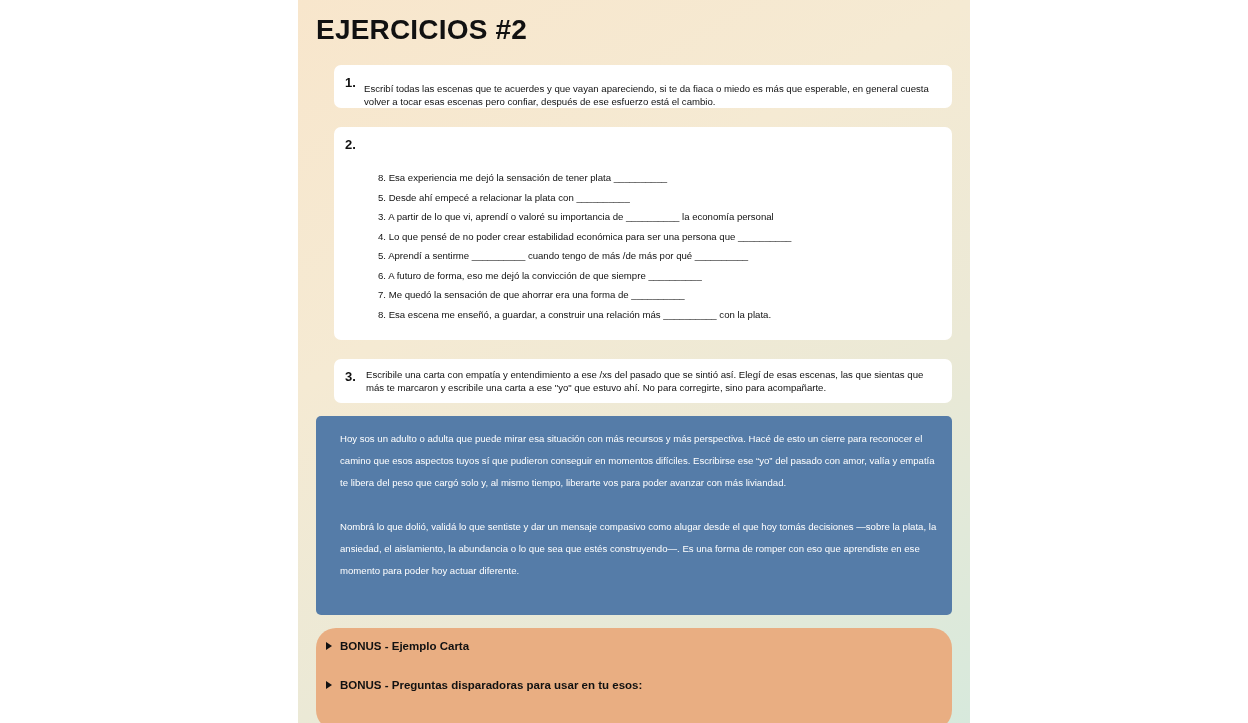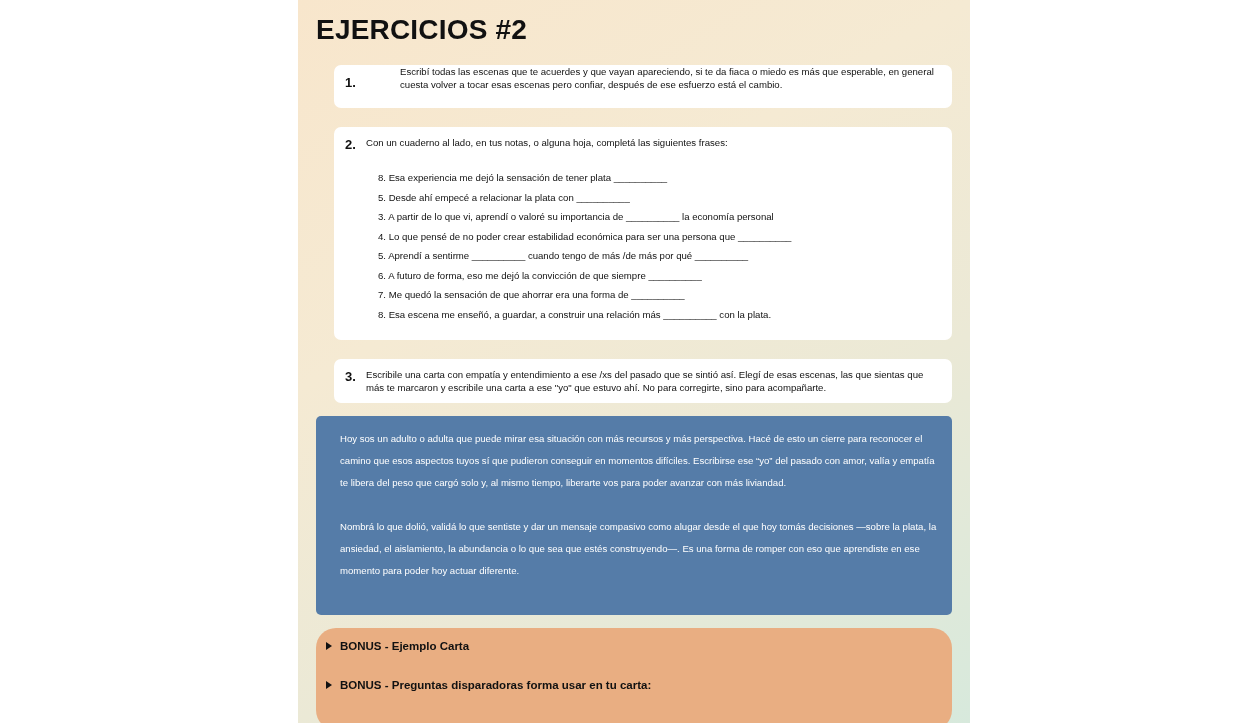--- a/index.html
+++ b/index.html
@@ -50,21 +50,21 @@
     .card-text {
       position: absolute;
       left: 30px;
       right: 10px;
       font-size: 9.6px;
       line-height: 13px;
       color: #111;
     }
     .card1 { top: 65px; height: 43px; }
     .card1 .card-num { top: 10px; }
-    .card1 .card-text { top: 0; margin-left: 36px; }
+    .card1 .card-text { top: 17px; }
 
     .card2 { top: 127px; height: 213px; }
     .card2 .card-num { top: 10px; }
     .card2 .card-text { top: 9px; left: 32px; }
     .phrases {
       position: absolute;
       left: 44px;
       top: 45px;
       margin: 0;
       padding: 0;
@@ -139,21 +139,20 @@
 <div class="page">
   <h1 class="title">EJERCICIOS #2</h1>
 
   <div class="card card1">
     <span class="card-num">1.</span>
     <div class="card-text">Escribí todas las escenas que te acuerdes y que vayan apareciendo, si te da fiaca o miedo es más que esperable, en general cuesta volver a tocar esas escenas pero confiar, después de ese esfuerzo está el cambio.</div>
   </div>
 
   <div class="card card2">
     <span class="card-num">2.</span>
-    <div class="card-text">Con un cuaderno al lado, en tus notas, o alguna hoja, completá las siguientes frases:</div>
     <ul class="phrases">
       <li>8. Esa experiencia me dejó la sensación de tener plata __________</li>
       <li>5. Desde ahí empecé a relacionar la plata con __________</li>
       <li>3. A partir de lo que vi, aprendí o valoré su importancia de __________ la economía personal</li>
       <li>4. Lo que pensé de no poder crear estabilidad económica para ser una persona que __________</li>
       <li>5. Aprendí a sentirme __________ cuando tengo de más /de más por qué __________</li>
       <li>6. A futuro de forma, eso me dejó la convicción de que siempre __________</li>
       <li>7. Me quedó la sensación de que ahorrar era una forma de __________</li>
       <li>8. Esa escena me enseñó, a guardar, a construir una relación más __________ con la plata.</li>
     </ul>
@@ -169,16 +168,16 @@
     <p>Nombrá lo que dolió, validá lo que sentiste y dar un mensaje compasivo como alugar desde el que hoy tomás decisiones —sobre la plata, la ansiedad, el aislamiento, la abundancia o lo que sea que estés construyendo—. Es una forma de romper con eso que aprendiste en ese momento para poder hoy actuar diferente.</p>
   </div>
 
   <div class="bonus-box">
     <div class="bonus-item bonus-1">
       <span class="tri"></span>
       <span>BONUS - Ejemplo Carta</span>
     </div>
     <div class="bonus-item bonus-2">
       <span class="tri"></span>
-      <span>BONUS - Preguntas disparadoras forma usar en tu carta:</span>
+      <span>BONUS - Preguntas disparadoras para usar en tu esos:</span>
     </div>
   </div>
 </div>
 
 </body></html>

